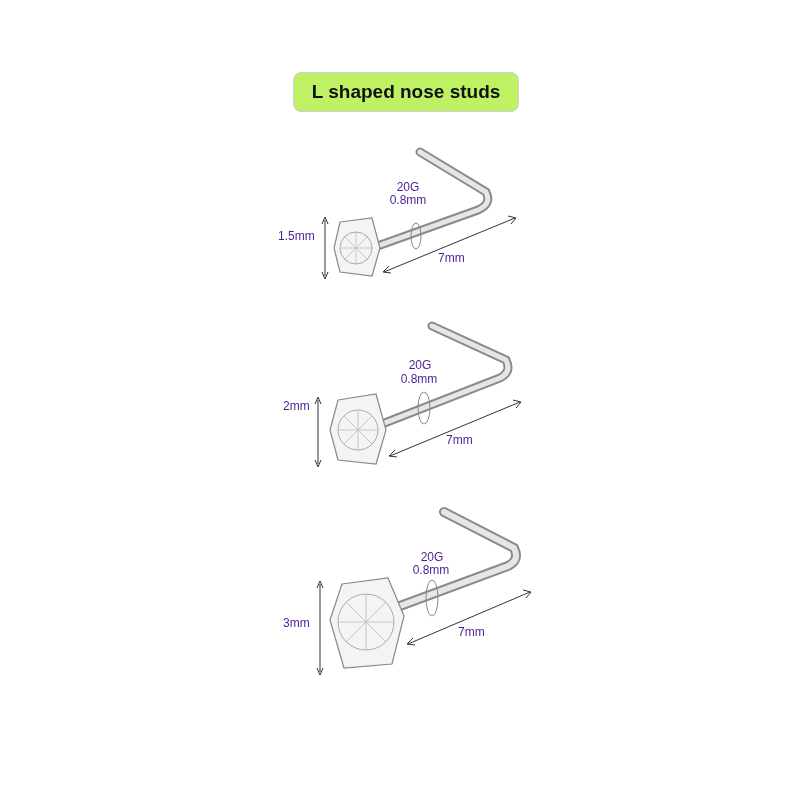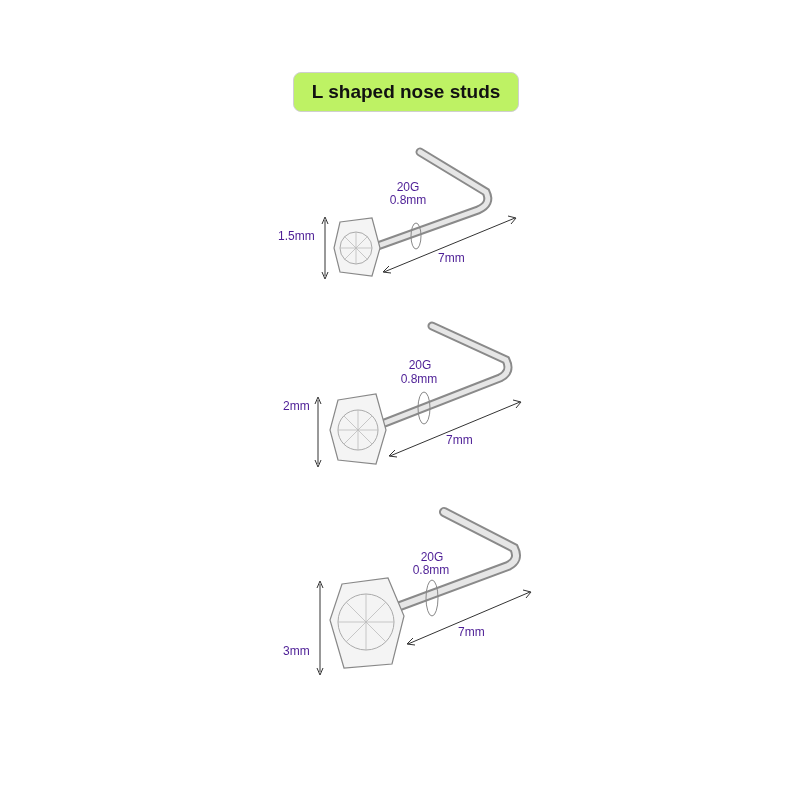--- a/index.html
+++ b/index.html
@@ -71,17 +71,17 @@
     <path d="M400,606 L508,566 Q520,560 514,548 L444,512" fill="none" stroke="#e6e6e6" stroke-width="6" stroke-linecap="round"></path>
     <ellipse cx="432" cy="598" rx="6" ry="18" fill="none" stroke="#888" stroke-width="1"></ellipse>
     <polygon points="342,584 388,578 404,616 392,664 344,668 330,620" fill="#f4f4f4" stroke="#888" stroke-width="1.2"></polygon>
     <circle cx="366" cy="622" r="28" fill="none" stroke="#aaa" stroke-width="1"></circle>
     <path d="M346,602 L386,642 M386,602 L346,642 M366,594 L366,650 M338,622 L394,622" stroke="#bbb" stroke-width="0.8"></path>
     <line x1="320" y1="584" x2="320" y2="672" stroke="#333" stroke-width="1"></line>
     <path d="M317,588 L320,581 L323,588 M317,668 L320,675 L323,668" fill="none" stroke="#333" stroke-width="1"></path>
     <line x1="408" y1="644" x2="530" y2="592" stroke="#333" stroke-width="1"></line>
     <path d="M413,638 L407,644 L415,645 M523,590 L531,592 L526,598" fill="none" stroke="#333" stroke-width="1"></path>
   </svg>
-  <div class="lbl" style="left:283px;top:617px;margin-top:28px;">3mm</div>
+  <div class="lbl" style="left:283px;top:617px;">3mm</div>
   <div class="lbl gauge" style="left:412px;top:551px;width:40px;">20G</div>
   <div class="lbl gauge" style="left:406px;top:564px;width:50px;">0.8mm</div>
   <div class="lbl" style="left:458px;top:626px;">7mm</div>
 </div>
 
 </body></html>

